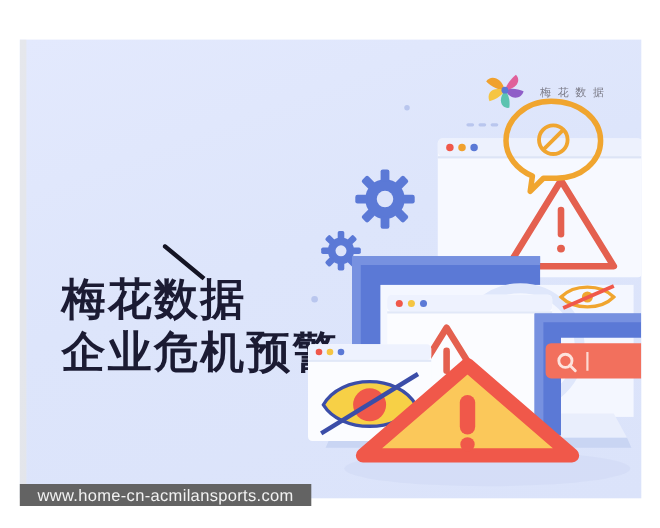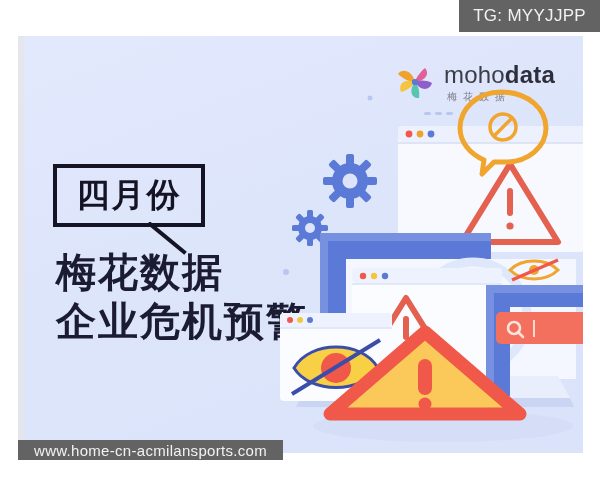--- a/index.html
+++ b/index.html
@@ -71,28 +71,24 @@
             <path d="M0 0 C -3 -12 -13 -14 -17 -8 C -12 -3 -5 0 0 0 Z" fill="#f0a12e"></path>
             <path d="M0 0 C -12 -4 -17 3 -14 10 C -7 8 -2 4 0 0 Z" fill="#f5c542"></path>
             <path d="M0 0 C -7 9 -3 17 4 16 C 5 9 3 3 0 0 Z" fill="#5bc3b0"></path>
             <path d="M0 0 C 6 10 15 8 17 1 C 11 -2 4 -2 0 0 Z" fill="#8f5ec8"></path>
             <path d="M0 0 C 11 -1 15 -9 10 -14 C 5 -10 1 -4 0 0 Z" fill="#e0609a"></path>
             <circle cx="0" cy="0" r="3.1" fill="#5b79d6"></circle>
           </g>
         </svg>
       </div>
       <div id="logo-text">
-        <div id="logo-word"><span>moho</span><span class="b">data</span></div>
         <div id="logo-cn">梅花数据</div>
       </div>
     </div>
 
-    <div id="bubble">
-      <div id="bubble-text">四月份</div>
-    </div>
     <svg id="bubble-tail" viewBox="0 0 40 34">
       <line x1="36" y1="30" x2="2" y2="2" stroke="#141424" stroke-width="4" stroke-linecap="square"></line>
     </svg>
 
     <div id="headline">
       <div class="hl-line">梅花数据</div>
       <div class="hl-line">企业危机预警</div>
     </div>
 
     <div id="art">
@@ -231,16 +227,15 @@
         <g>
           <path d="M252 194 C 264 182 288 182 300 194 C 288 206 264 206 252 194 Z" fill="none" stroke="#f0a52f" stroke-width="3"></path>
           <circle cx="276" cy="194" r="5" fill="#f0a52f"></circle>
           <line x1="254" y1="204" x2="300" y2="184" stroke="#f0584a" stroke-width="3.5"></line>
         </g>
 
       </svg>
     </div>
   </div>
 
-  <div id="tg-tag" class="wm">TG: MYYJJPP</div>
   <div id="url-tag" class="wm">www.home-cn-acmilansports.com</div>
 
 </div>
 
 </body></html>

